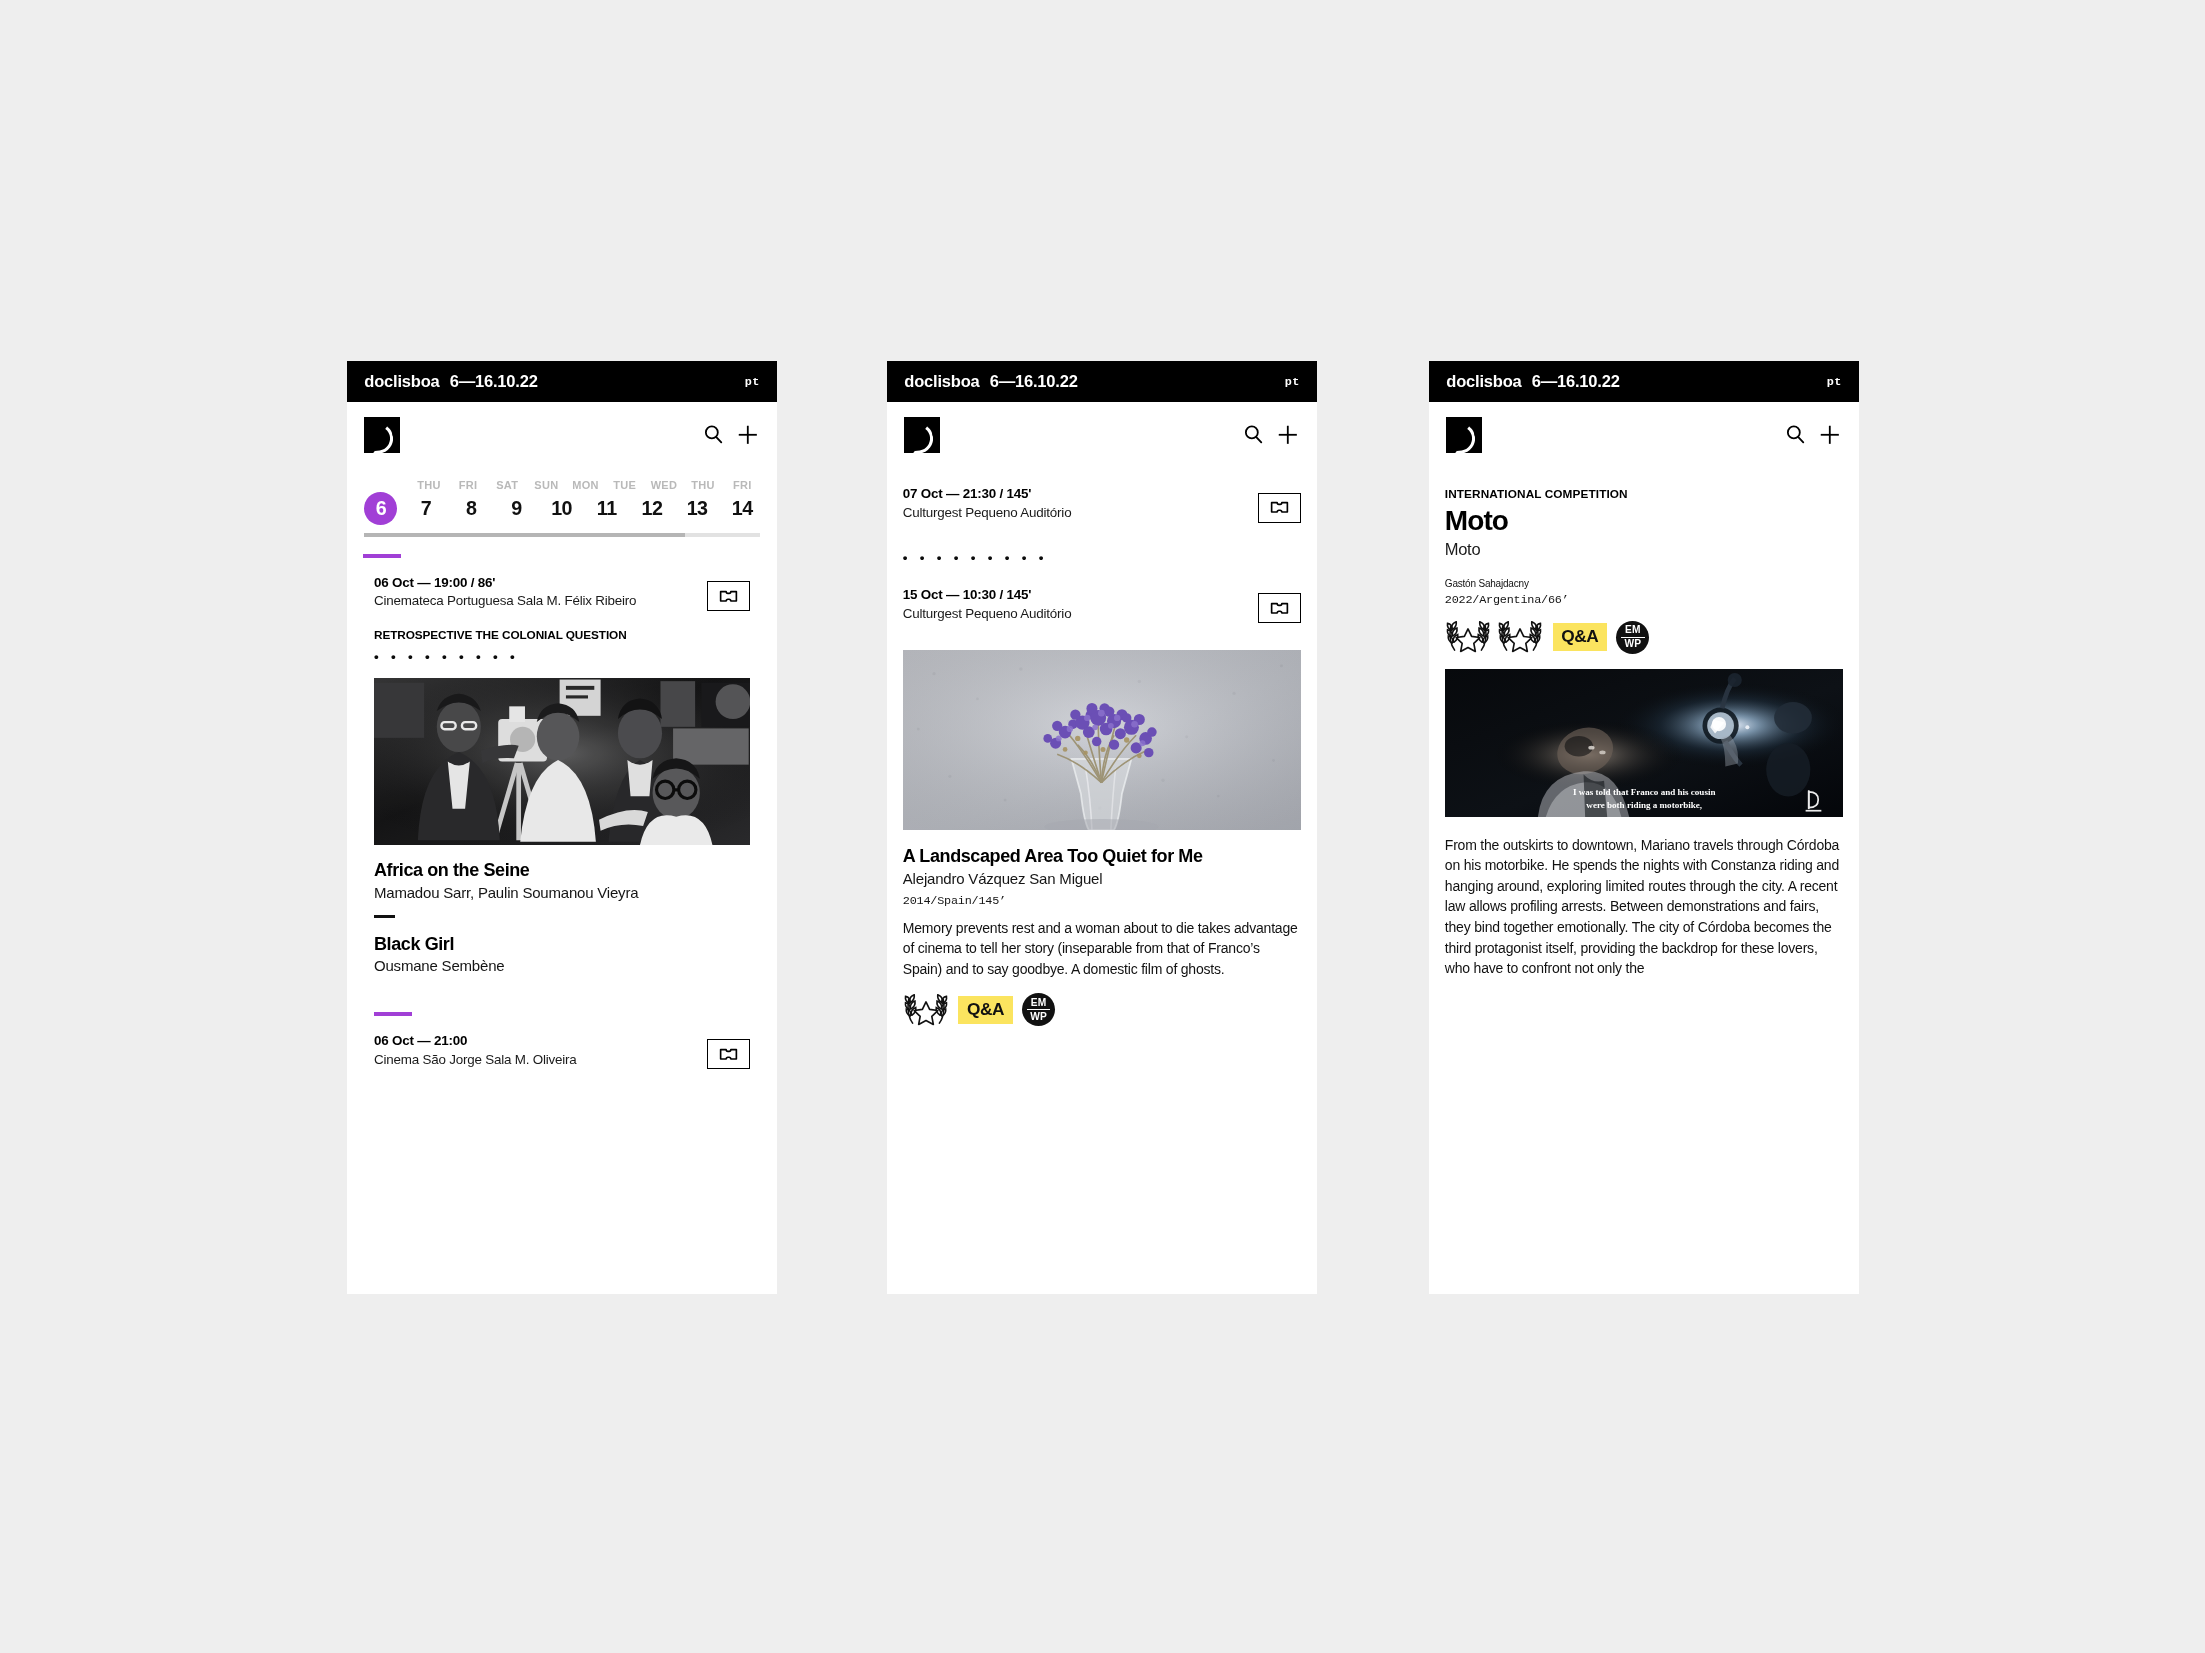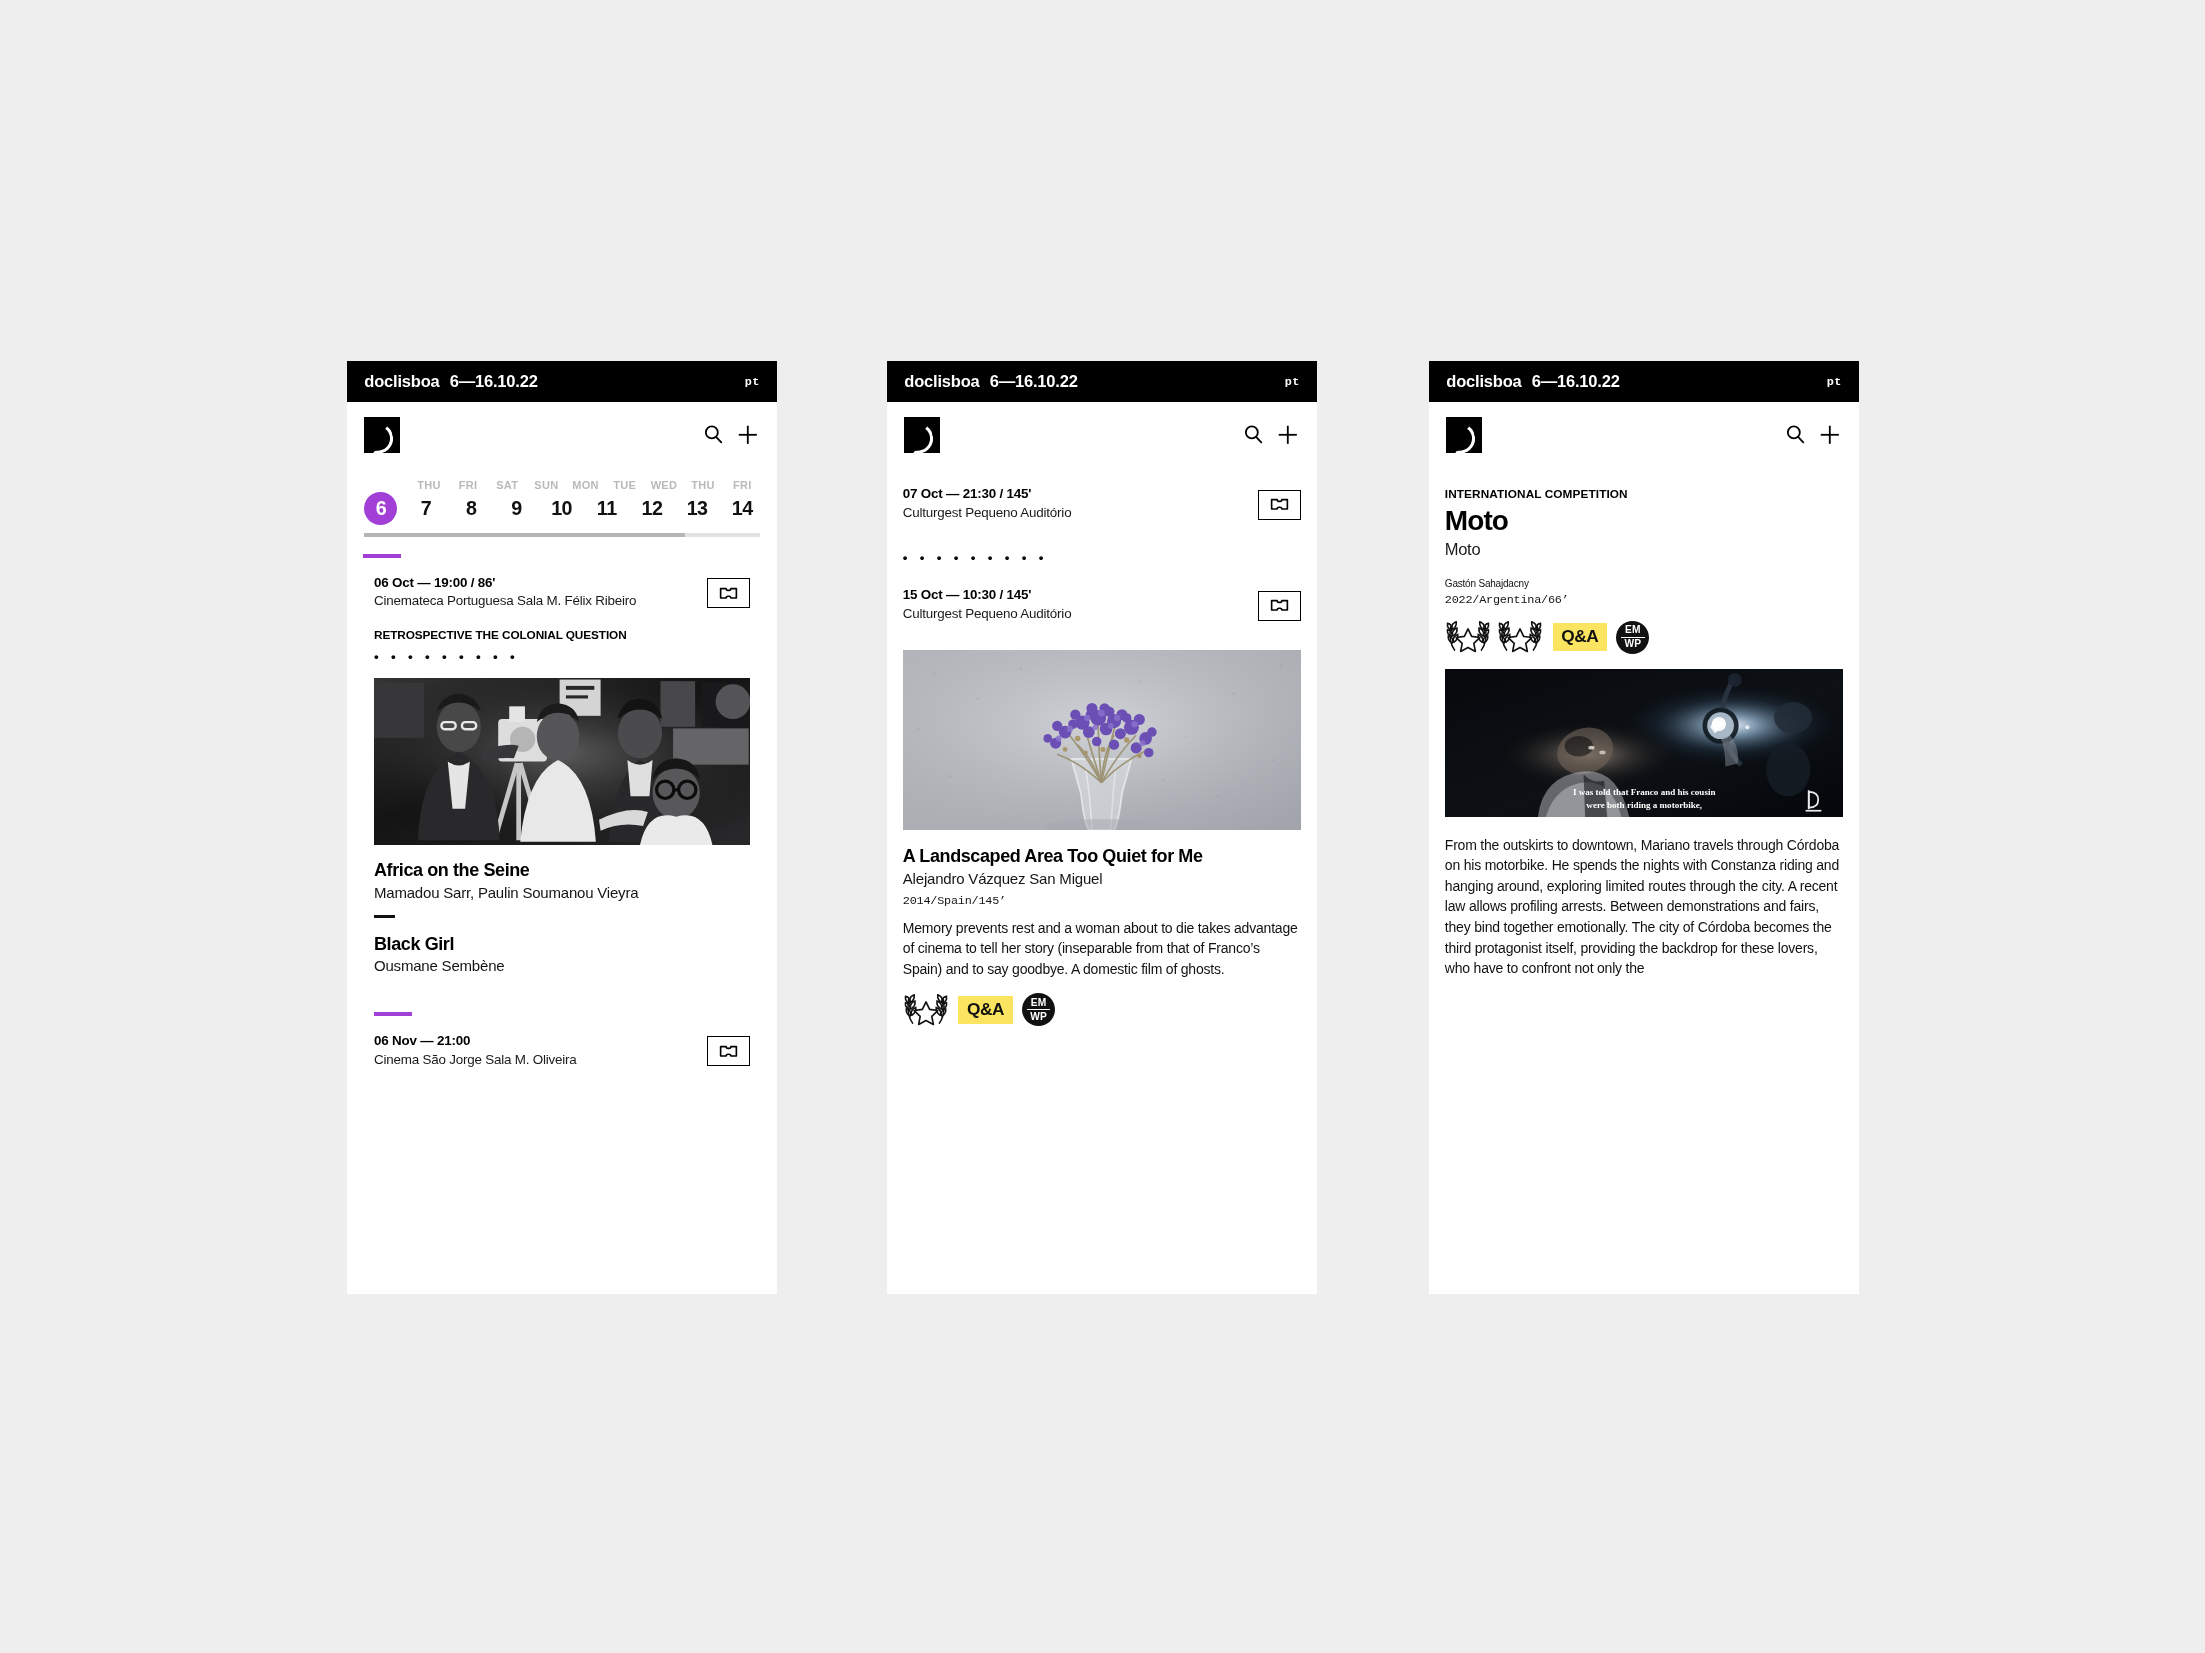--- a/index.html
+++ b/index.html
@@ -155,21 +155,21 @@
   .accent-rule {
     width: 38px;
     height: 3.9px;
     background: #a13fd6;
     margin: 17.3px 0 0 0;
   }
 
   
   .session {
     display: flex;
-    align-items: center;
+    align-items: flex-end;
     justify-content: space-between;
     gap: 2px;
     padding-top: 15.8px;
   }
   .session-text { flex: 1 1 auto; min-width: 0; }
   .session-when {
     font-size: 13.4px;
     font-weight: bold;
     color: #000000;
     letter-spacing: -0.2px;
@@ -481,21 +481,21 @@
       <div class="film-title">Africa on the Seine</div>
       <div class="film-dir">Mamadou Sarr, Paulin Soumanou Vieyra</div>
       <div class="film-sep"></div>
       <div class="film-title" style="margin-top:16px">Black Girl</div>
       <div class="film-dir">Ousmane Sembène</div>
 
       <div class="accent-rule" style="margin-top: 36px; background: rgb(161, 63, 214);"></div>
 
       <div class="session">
         <div class="session-text">
-          <div class="session-when">06 Nov — 21:00</div>
+          <div class="session-when">06 Oct — 21:00</div>
           <div class="session-where">Cinema São Jorge Sala M. Oliveira</div>
         </div>
         <div class="ticket-btn">
           <svg width="19" height="12.6" viewBox="0 0 24 16">
               <path d="M2 2 h7 a2.2 2.2 0 0 0 2.2 2.2 h1.6 A2.2 2.2 0 0 0 15 2 h7 v12 h-7 a2.2 2.2 0 0 0 -2.2 -2.2 h-1.6 A2.2 2.2 0 0 0 9 14 H2 Z" fill="none" stroke="#000" stroke-width="2.1" stroke-linejoin="round"></path>
             </svg>
         </div>
       </div>
 
     </div>

